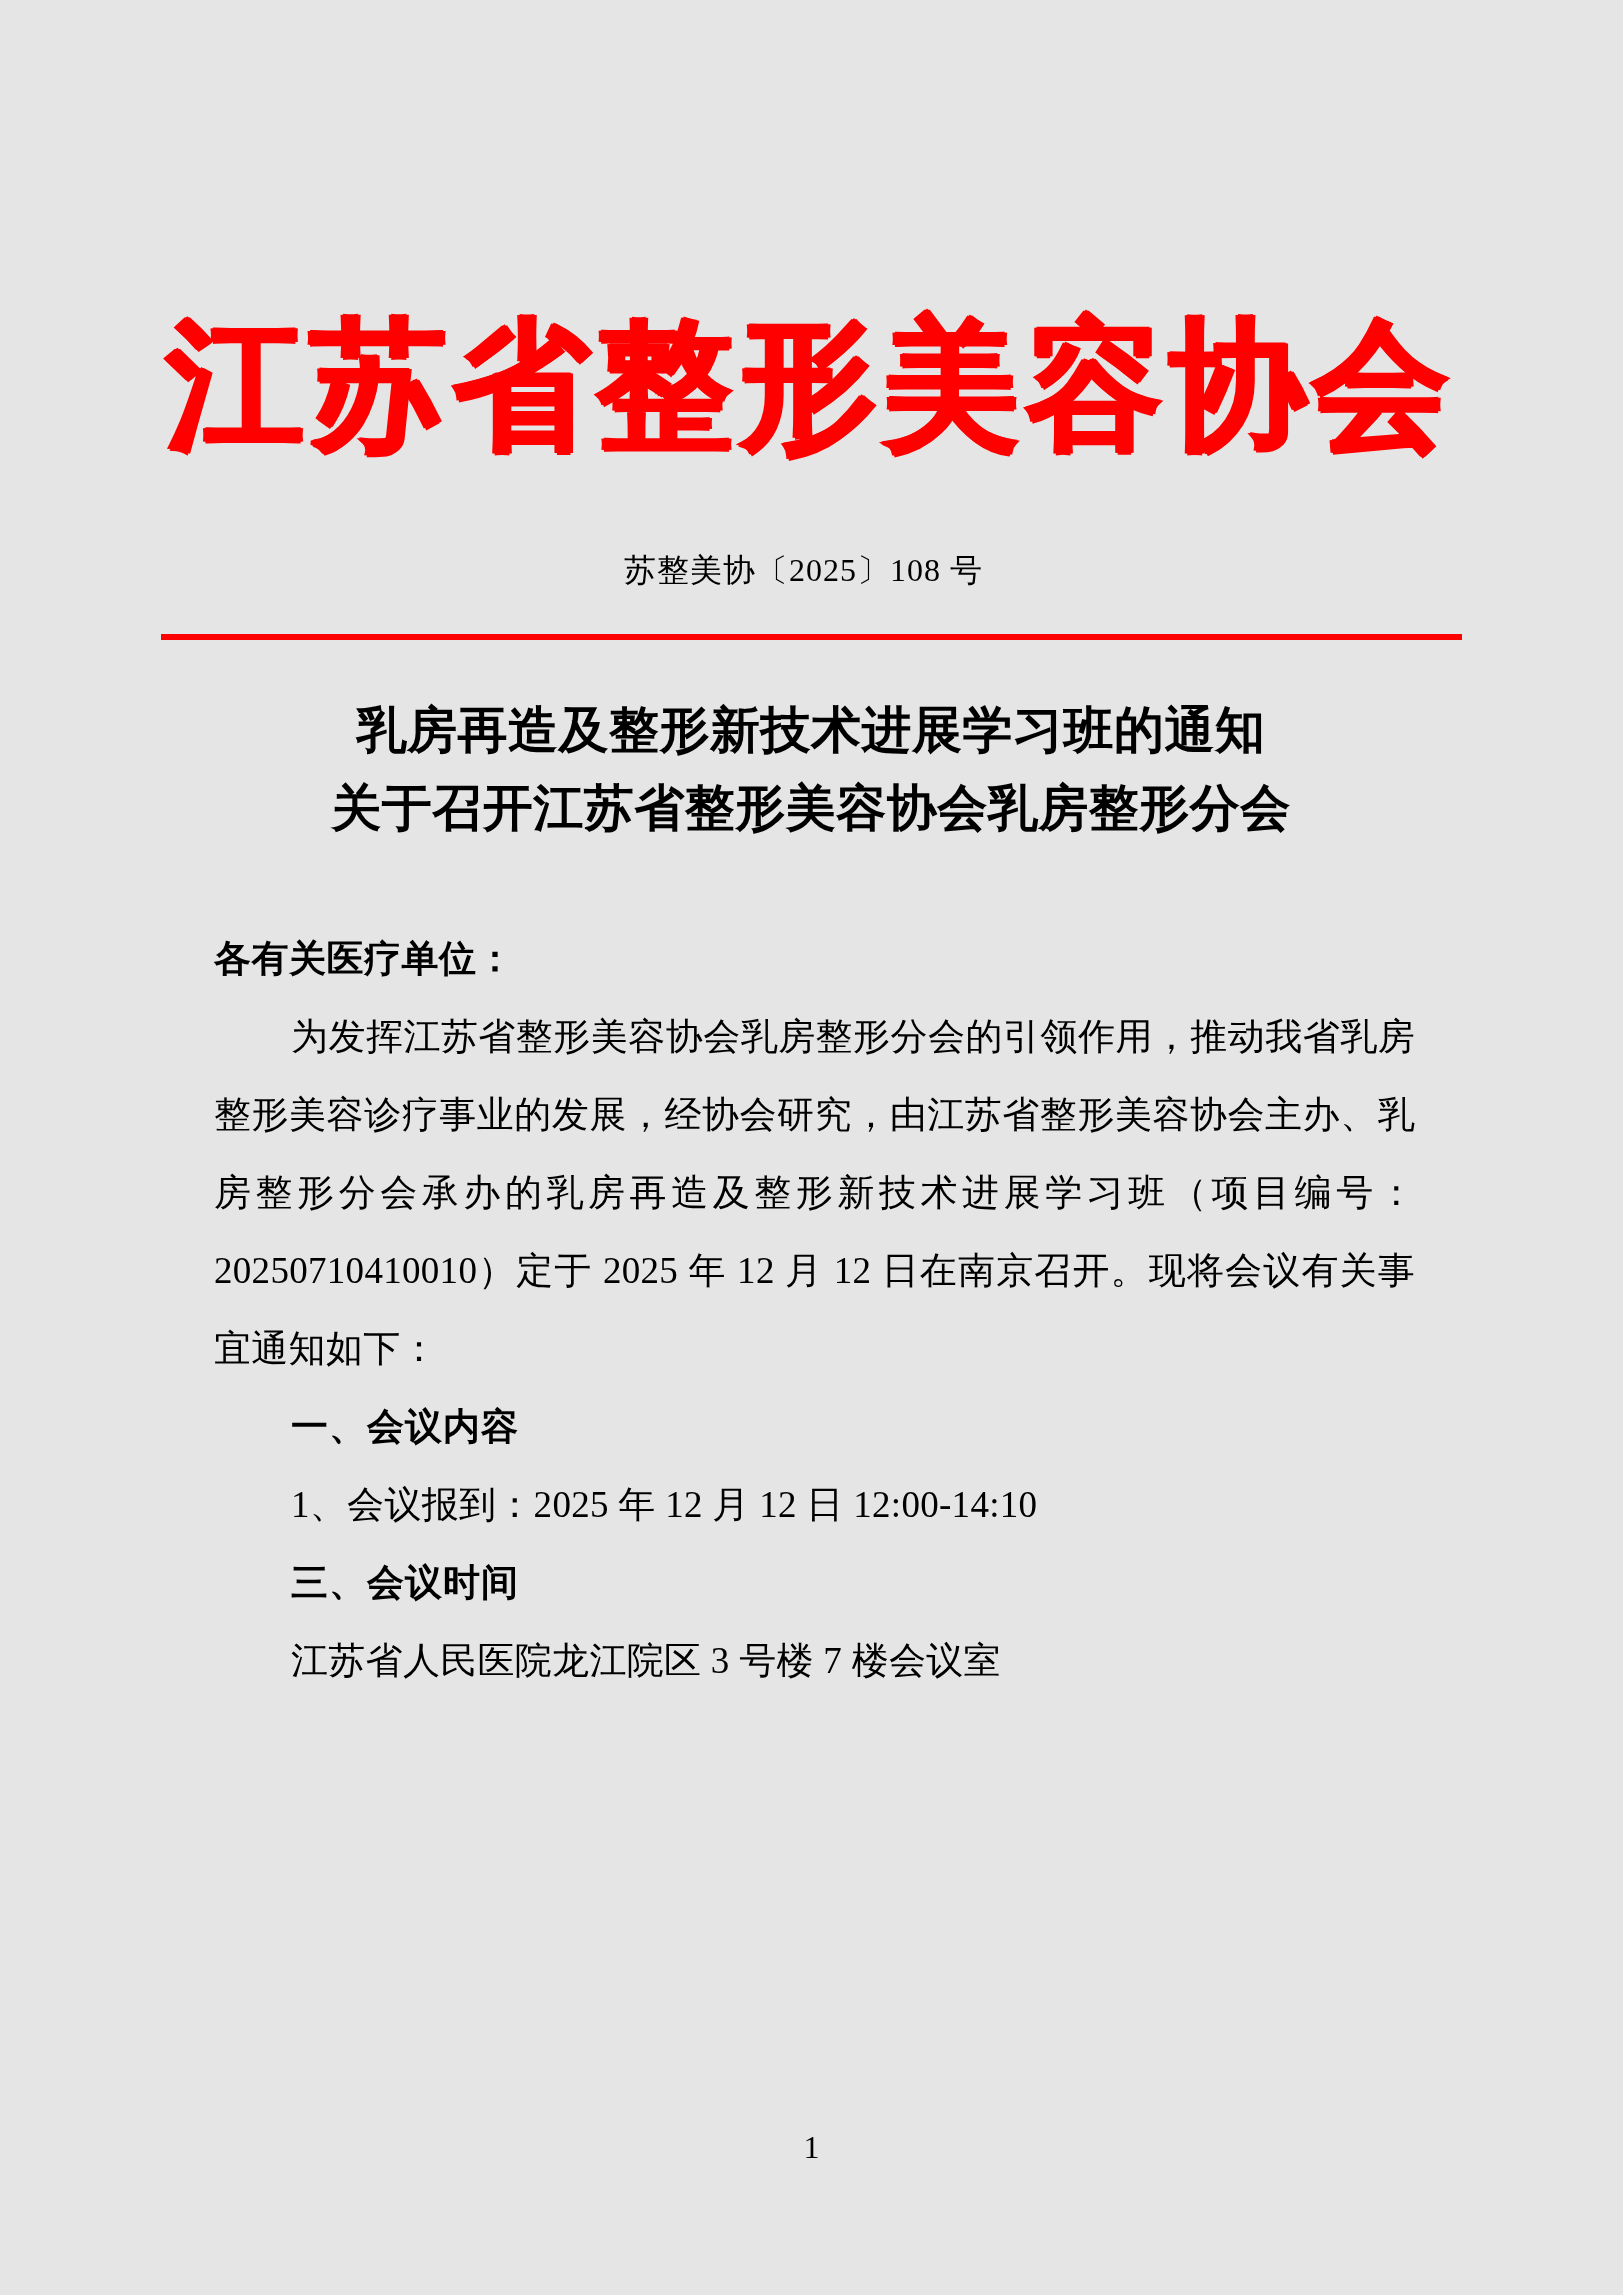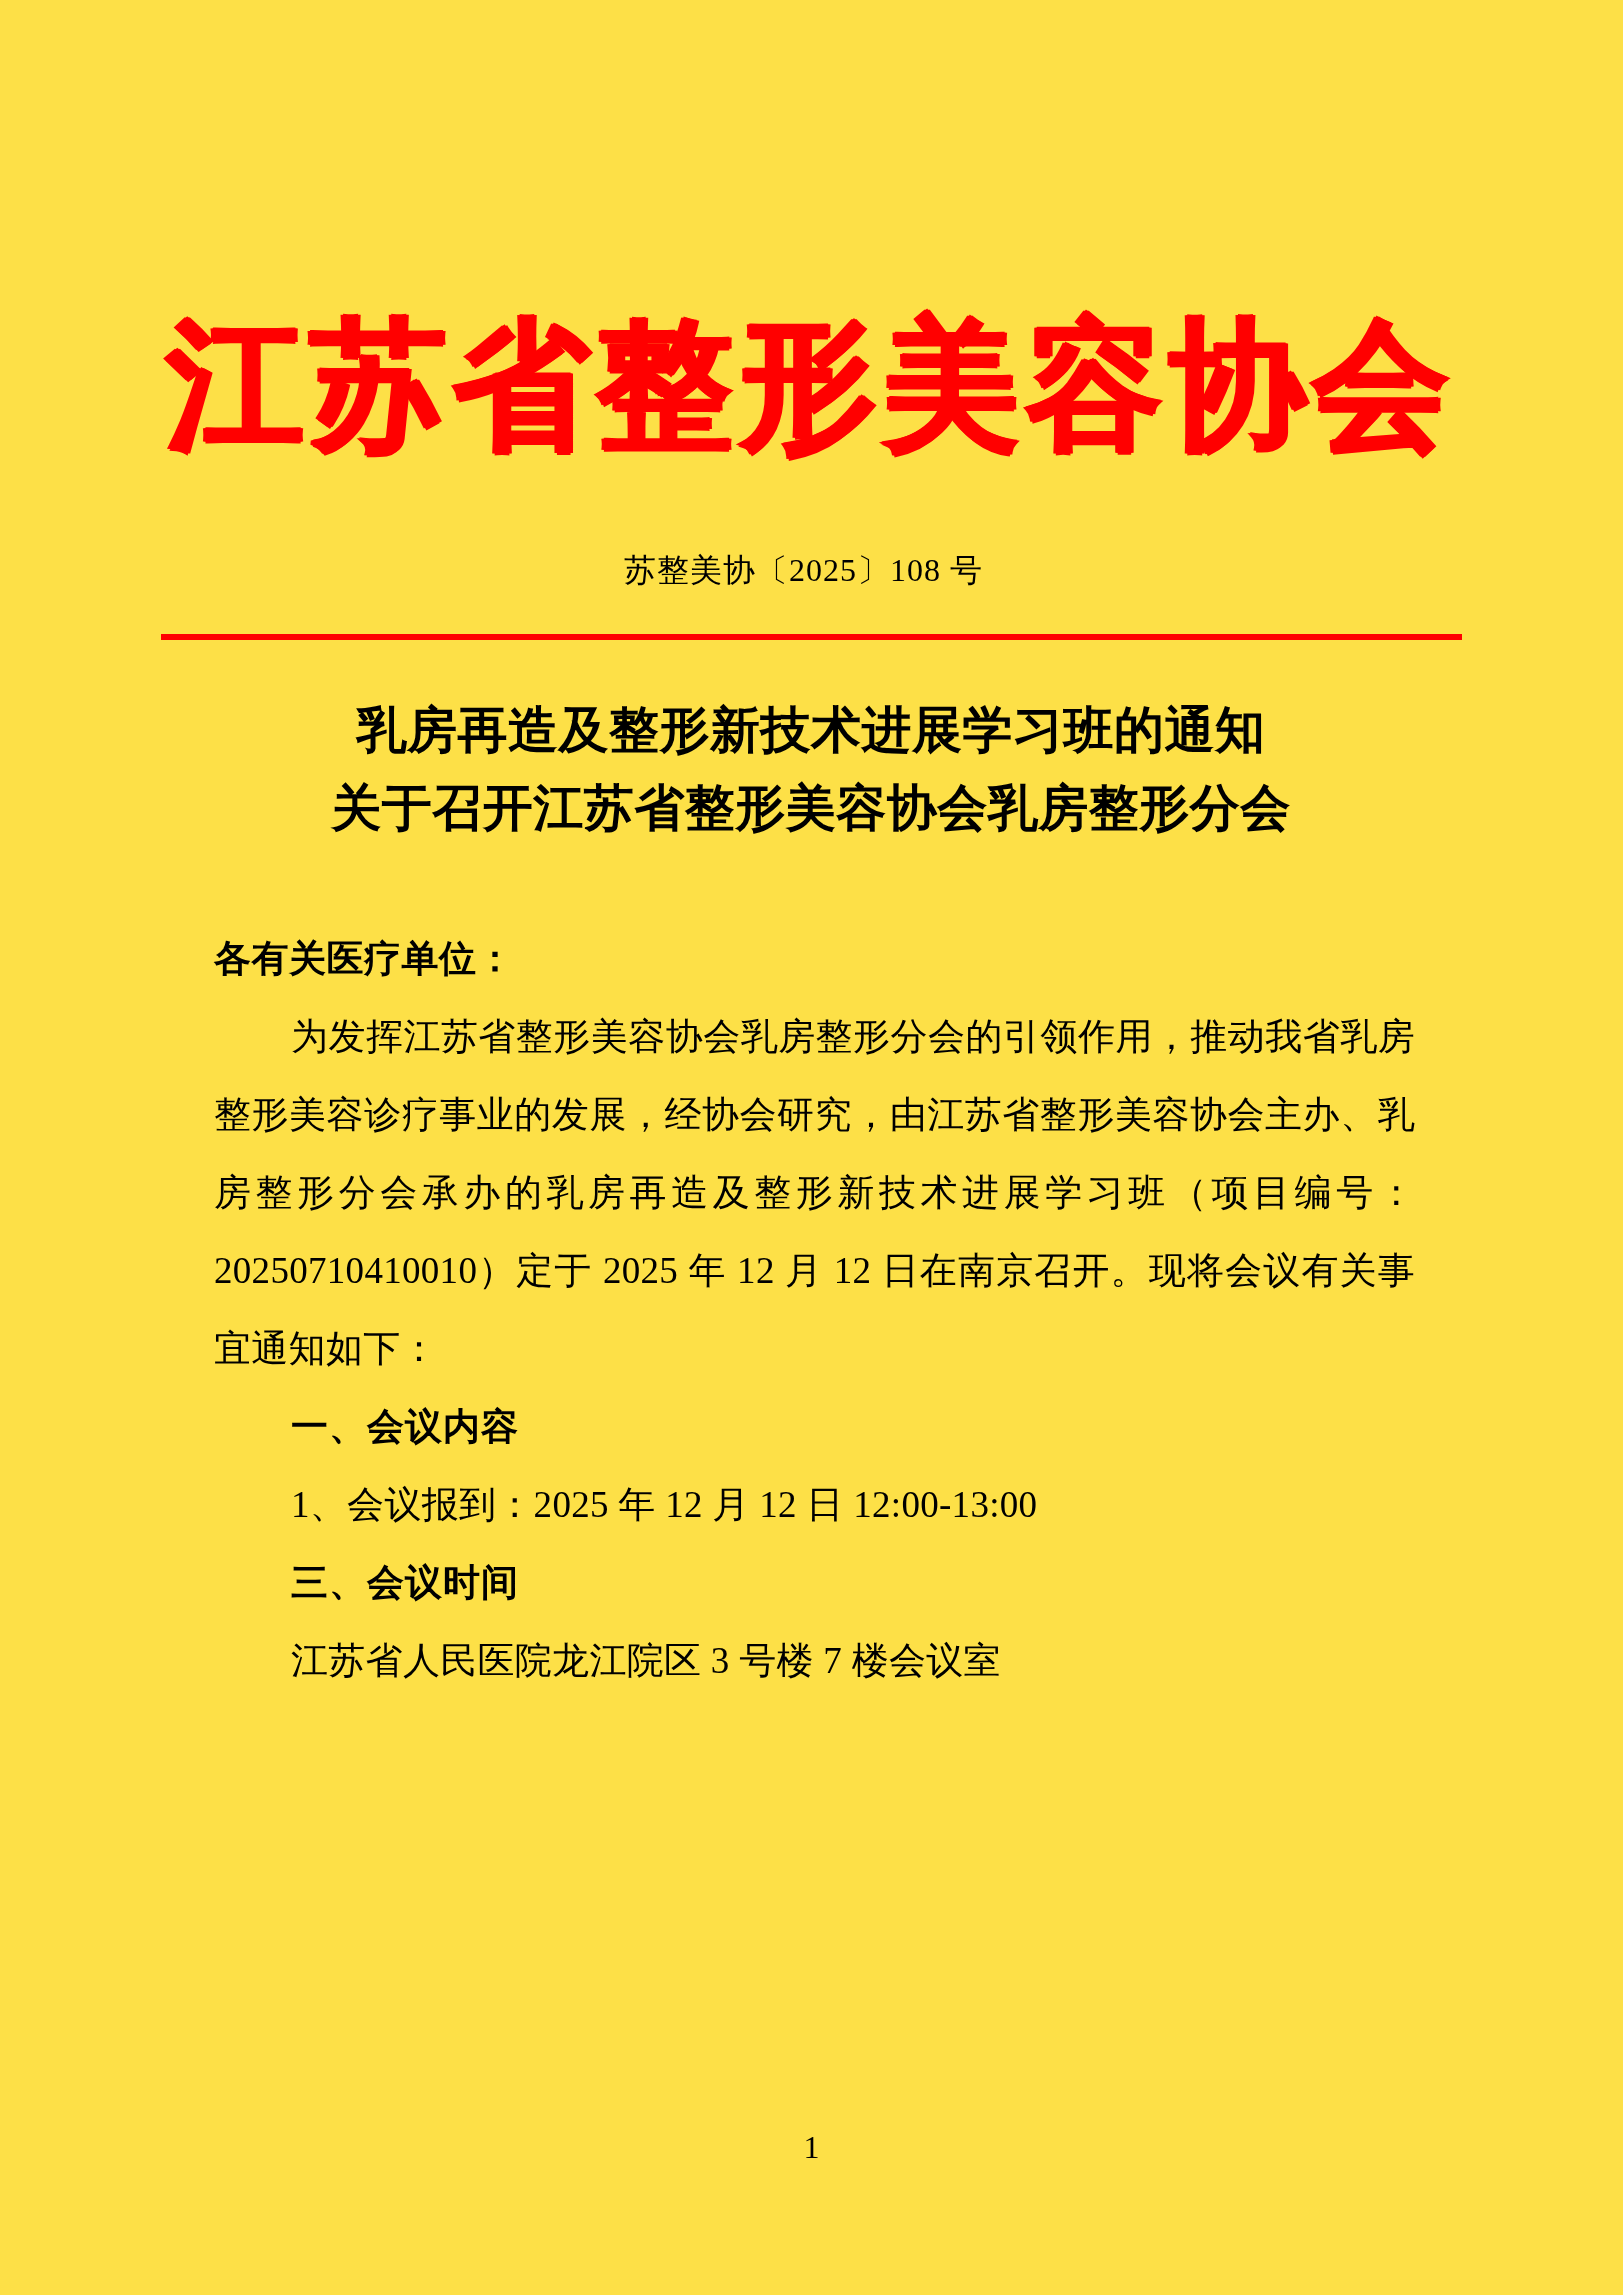--- a/index.html
+++ b/index.html
@@ -12,21 +12,21 @@
     height: 2295px;
     position: relative;
     font-family: "Liberation Serif", "DejaVu Serif", serif;
     color: #000000;
     overflow: hidden;
   }
 
   .page {
     position: absolute;
     inset: 0;
-    background: #fde047;
+    background: #e5e5e5;
   }
 
   
   .letterhead {
     position: absolute;
     left: 0;
     right: 0;
     top: 307px;
     text-align: center;
   }
@@ -156,21 +156,21 @@
   <div class="body-block">
 
     <div class="salutation">各有关医疗单位：</div>
 
     <div class="para">为发挥江苏省整形美容协会乳房整形分会的引领作用，推动我省乳房整形美容诊疗事业的发展，经协会研究，由江苏省整形美容协会主办、乳房整形分会承办的乳房再造及整形新技术进展学习班（项目编号：20250710410010）定于 2025 年 12 月 12 日在南京召开。现将会议有关事宜通知如下：</div>
 
     <div class="section-head">一、会议内容</div>
 
 
 
-    <div class="list-item">1、会议报到：2025 年 12 月 12 日 12:00-13:00</div>
+    <div class="list-item">1、会议报到：2025 年 12 月 12 日 12:00-14:10</div>
 
 
     <div class="section-head">三、会议时间</div>
 
     <div class="venue-line">江苏省人民医院龙江院区 3 号楼 7 楼会议室</div>
 
   </div>
 
   <div class="page-number">1</div>
 

